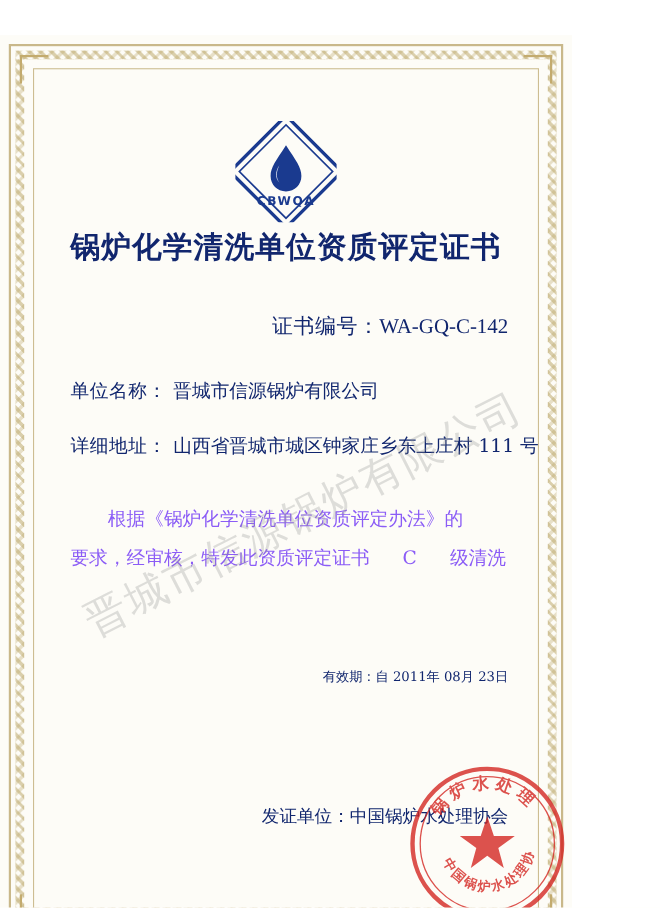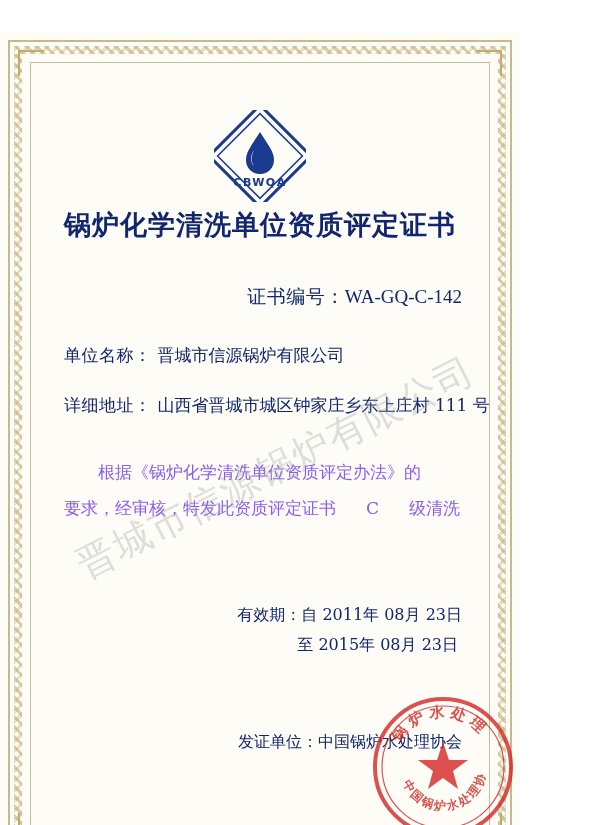--- a/index.html
+++ b/index.html
@@ -147,21 +147,21 @@
     text-align: justify;
   }
   .body-text .indent { display: inline-block; width: 34px; }
   .grade-gap { display: inline-block; width: 30px; }
 
   
   .validity {
     position: absolute;
     right: 18px;
     top: 528px;
-    font-size: 16px;
+    font-size: 12px;
     line-height: 30px;
     color: #11266e;
     font-family: "DejaVu Serif", serif;
     text-align: left;
   }
   .validity div { white-space: nowrap; }
 
   
   .issuer {
     position: absolute;
@@ -243,26 +243,20 @@
 
     <div class="body-text">
       <span class="indent"></span><span>根据《</span><span>锅炉化学清洗单位资质评定办法</span><span>》的</span><br>
       <span>要求，经审核，特发此资质评定证书</span><span class="grade-gap"></span><span>C</span><span class="grade-gap"></span><span>级清洗</span><br>
     </div>
 
     <div class="validity">
       <div>
         <span>有效期：</span><span>自</span>
         <span>2011</span><span>年</span>
-        <span>08</span><span>月</span>
-        <span>23</span><span>日</span>
-      </div>
-      <div style="padding-left:60px">
-        <span>至</span>
-        <span>2015</span><span>年</span>
         <span>08</span><span>月</span>
         <span>23</span><span>日</span>
       </div>
     </div>
 
     <div class="issuer">
       <div>
         <span>发证单位：</span><span>中国锅炉水处理协会</span>
       </div>
     </div>

